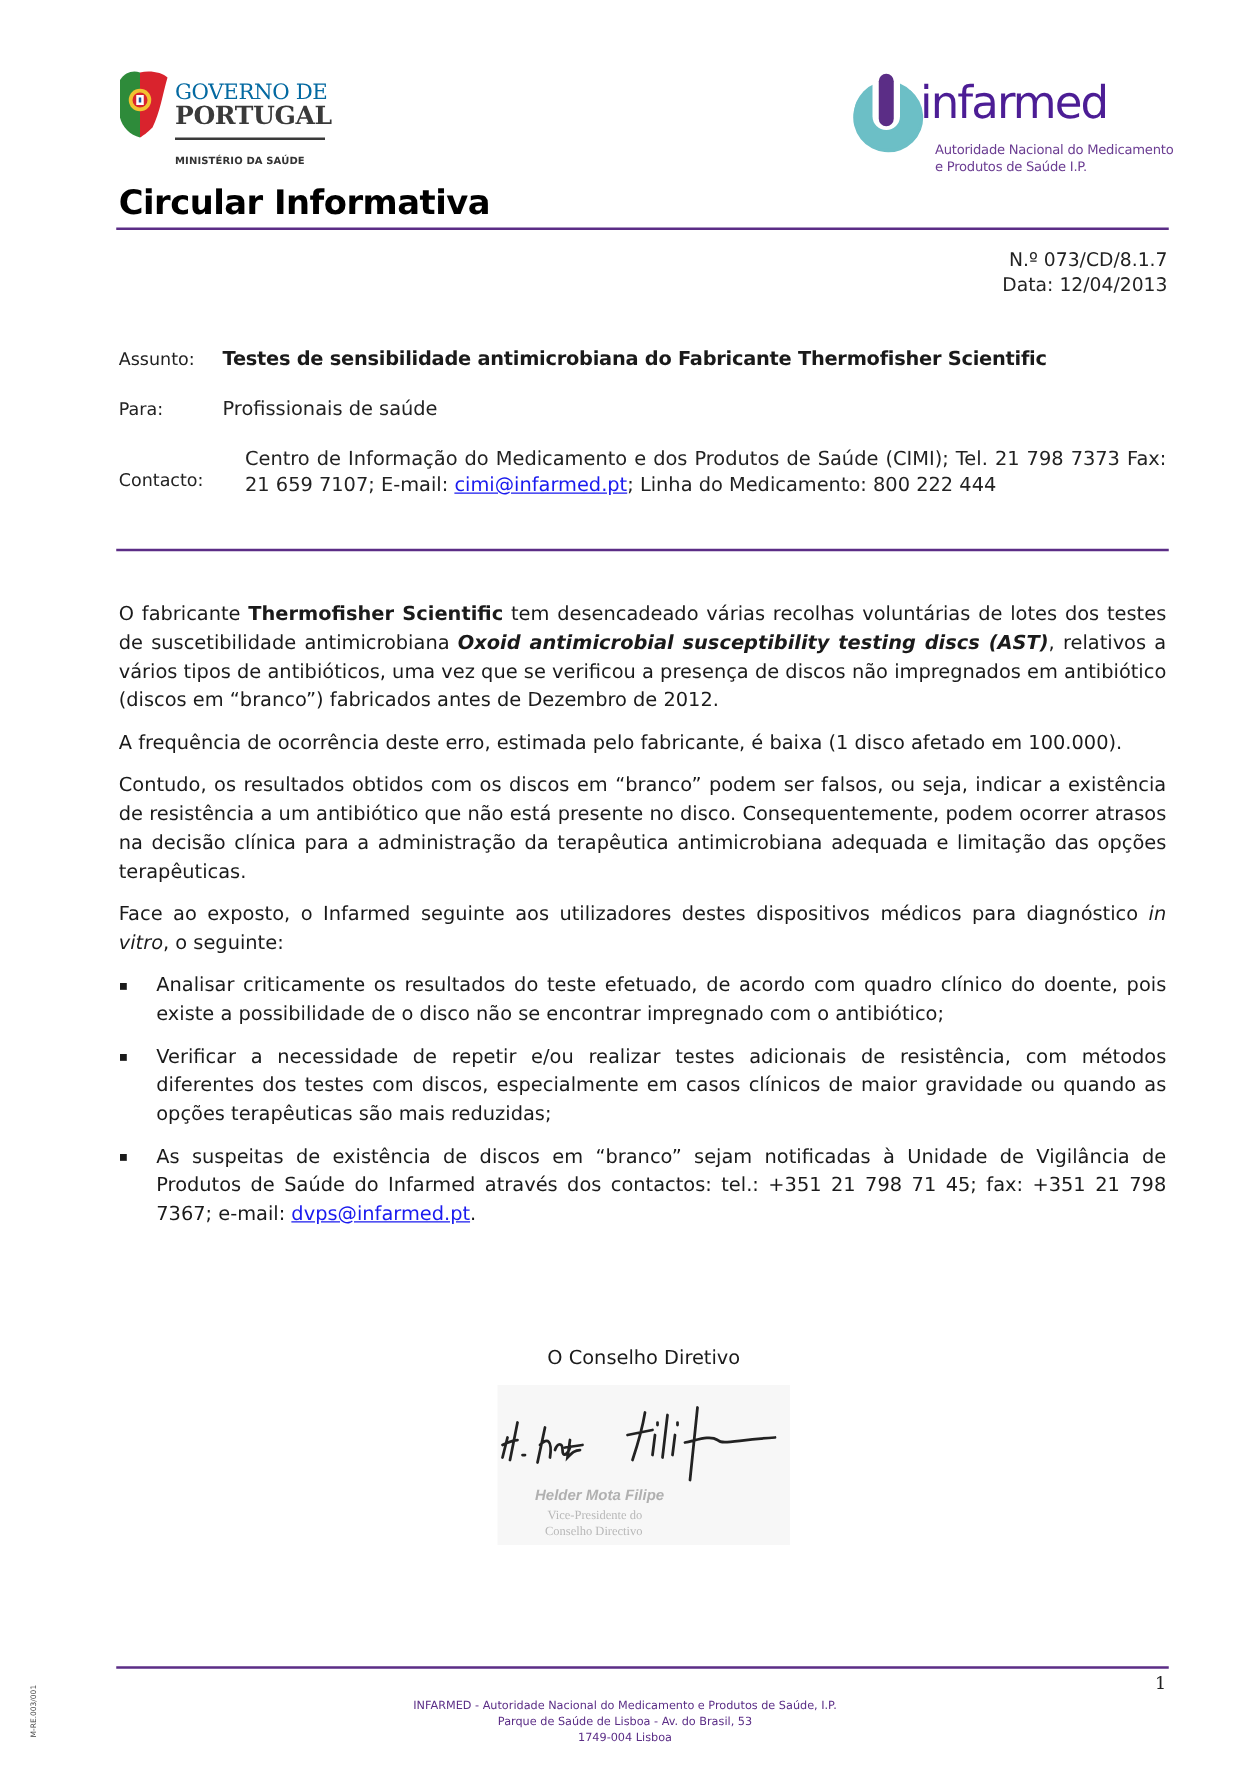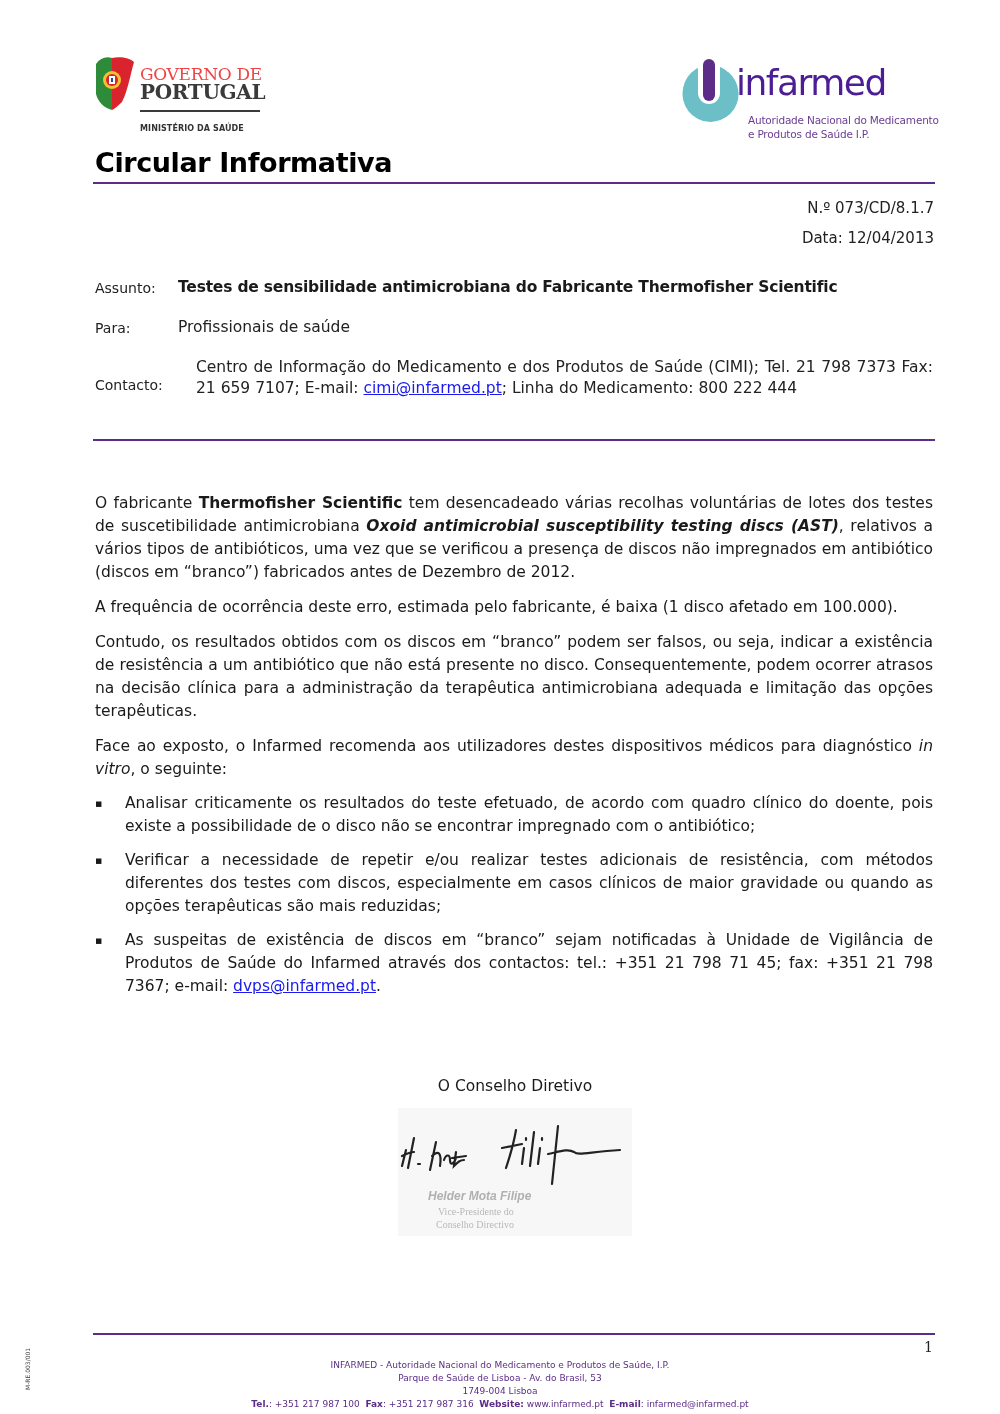--- a/index.html
+++ b/index.html
@@ -5,52 +5,52 @@
   html, body { margin: 0; padding: 0; background: #ffffff; }
   body {
     width: 1000px; height: 1414px; position: relative; overflow: hidden;
     font-family: "DejaVu Sans", sans-serif; color: #1a1a1a;
   }
   .abs { position: absolute; }
 
   
   #gov-logo { left: 92px; top: 56px; width: 170px; height: 80px; }
   #gov-flag { left: 0; top: 0; width: 44px; height: 56px; }
-  #gov-text1 { left: 48px; top: 9px; font-family: "DejaVu Serif", serif; font-size: 17px; color: #ef4444; letter-spacing: -0.3px; line-height: 18px; }
+  #gov-text1 { left: 48px; top: 9px; font-family: "DejaVu Serif", serif; font-size: 17px; color: #0369a1; letter-spacing: -0.3px; line-height: 18px; }
   #gov-text2 { left: 48px; top: 26px; font-family: "DejaVu Serif", serif; font-size: 20px; font-weight: bold; color: #3a3a3a; letter-spacing: -0.3px; line-height: 20px; }
   #gov-rule { left: 48px; top: 54px; width: 120px; height: 2px; background: #3a3a3a; }
   #gov-ministry { left: 48px; top: 68px; font-size: 8px; font-weight: bold; color: #333; letter-spacing: 0.1px; }
 
   
   #inf-logo { left: 676px; top: 56px; width: 270px; height: 90px; }
   #inf-mark { left: 0; top: 0; width: 64px; height: 66px; }
   #inf-word { left: 60px; top: 2px; font-family: "DejaVu Sans", sans-serif; font-size: 36px; color: #4c1d95; letter-spacing: -1.5px; line-height: 50px; }
   #inf-sub1 { left: 72px; top: 58px; font-size: 10.5px; color: #6b3d92; line-height: 13px; letter-spacing: -0.2px; }
   #inf-sub2 { left: 72px; top: 72px; font-size: 10.5px; color: #6b3d92; line-height: 13px; letter-spacing: -0.2px; }
 
   #title { left: 95px; top: 147px; font-size: 27px; font-weight: bold; color: #000000; letter-spacing: -0.4px; }
   .rule { left: 93px; width: 842px; height: 2px; background: #5b2d86; }
   #rule-top { top: 182px; }
   #rule-mid { top: 439px; height: 1.5px; }
   #rule-foot { top: 1333px; }
 
   #ref-num { right: 66px; top: 199px; font-size: 15px; color: #222; }
-  #ref-date { right: 66px; top: 229px; font-size: 15px; color: #222; margin-left: 34px; }
+  #ref-date { right: 66px; top: 219px; font-size: 15px; color: #222; margin-left: 34px; }
 
   .hlabel { left: 95px; font-size: 14px; color: #222; }
   #assunto-label { top: 280px; }
   #assunto-val { left: 178px; top: 278px; font-size: 15.5px; font-weight: bold; color: #1a1a1a; letter-spacing: -0.2px; }
   #para-label { top: 320px; }
   #para-val { left: 178px; top: 318px; font-size: 15.5px; color: #222; }
   #contacto-label { top: 361px; margin-top: 16px; }
   #contacto-val { left: 196px; top: 357px; width: 737px; font-size: 15.5px; line-height: 21px; color: #222; text-align: justify; }
   a { color: #1a1aee; text-decoration: underline; }
 
   #body { left: 95px; top: 480px; width: 838px; font-size: 15.5px; line-height: 23px; color: #1a1a1a; }
-  #body p { margin: 12px 0 11px 0; text-align: justify; }
+  #body p { margin: 0 0 11px 0; text-align: justify; }
   #body ul { list-style: none; margin: 0; padding: 0; }
   #body li { position: relative; padding-left: 30px; margin: 0 0 11px 0; text-align: justify; }
   #body li .bullet { position: absolute; left: 0; top: 0; font-size: 11px; }
 
   #closing { left: 0; width: 1030px; top: 1077px; text-align: center; font-size: 15.5px; color: #1a1a1a; }
   #signature { left: 398px; top: 1108px; width: 234px; height: 128px; background: #fafafa; }
 
   #footer { left: 0; width: 1000px; top: 1339px; text-align: center; font-size: 9px; line-height: 13px; color: #5b2d86; margin-top: 20px; }
   #footer .b { font-weight: bold; }
   #page-num { left: 924px; top: 1339px; font-family: "DejaVu Serif", serif; font-size: 14px; color: #222; }
@@ -103,21 +103,21 @@
 
 <div id="contacto-label" class="abs hlabel">Contacto:</div>
 <div id="contacto-val" class="abs"><span>Centro de Informação do Medicamento e dos Produtos de Saúde (CIMI); Tel. 21 798 7373 Fax: 21 659 7107; E-mail: </span><a href="#">cimi@infarmed.pt</a><span>; Linha do Medicamento: 800 222 444</span></div>
 
 <div id="rule-mid" class="abs rule"></div>
 
 <div id="body" class="abs">
   <p><span>O fabricante </span><b>Thermofisher Scientific</b><span> tem desencadeado várias recolhas voluntárias de lotes dos testes de suscetibilidade antimicrobiana </span><b><i>Oxoid antimicrobial susceptibility testing discs (AST)</i></b><span>, relativos a vários tipos de antibióticos, uma vez que se verificou a presença de discos não impregnados em antibiótico (discos em “branco”) fabricados antes de Dezembro de 2012.</span></p>
   <p>A frequência de ocorrência deste erro, estimada pelo fabricante, é baixa (1 disco afetado em 100.000).</p>
   <p>Contudo, os resultados obtidos com os discos em “branco” podem ser falsos, ou seja, indicar a existência de resistência a um antibiótico que não está presente no disco. Consequentemente, podem ocorrer atrasos na decisão clínica para a administração da terapêutica antimicrobiana adequada e limitação das opções terapêuticas.</p>
-  <p><span>Face ao exposto, o Infarmed recomenda aos utilizadores destes dispositivos médicos para diagnóstico </span><i>in vitro</i><span>, o seguinte:</span></p>
+  <p><span>Face ao exposto, o Infarmed seguinte aos utilizadores destes dispositivos médicos para diagnóstico </span><i>in vitro</i><span>, o seguinte:</span></p>
   <ul>
     <li><span class="bullet">▪</span><span>Analisar criticamente os resultados do teste efetuado, de acordo com quadro clínico do doente, pois existe a possibilidade de o disco não se encontrar impregnado com o antibiótico;</span></li>
     <li><span class="bullet">▪</span><span>Verificar a necessidade de repetir e/ou realizar testes adicionais de resistência, com métodos diferentes dos testes com discos, especialmente em casos clínicos de maior gravidade ou quando as opções terapêuticas são mais reduzidas;</span></li>
     <li><span class="bullet">▪</span><span>As suspeitas de existência de discos em “branco” sejam notificadas à Unidade de Vigilância de Produtos de Saúde do Infarmed através dos contactos: tel.: +351 21 798 71 45; fax: +351 21 798 7367; e-mail: </span><a href="#">dvps@infarmed.pt</a><span>.</span></li>
   </ul>
 </div>
 
 <div id="closing" class="abs">O Conselho Diretivo</div>
 
 <svg id="signature" class="abs" viewBox="0 0 234 128">
@@ -132,22 +132,16 @@
   <text x="40" y="107" font-family="Liberation Serif, serif" font-size="10" fill="#b8b8b8">Vice-Presidente do</text>
   <text x="38" y="120" font-family="Liberation Serif, serif" font-size="10" fill="#b8b8b8">Conselho Directivo</text>
 </svg>
 
 <div id="rule-foot" class="abs rule"></div>
 
 <div id="footer" class="abs">
   <div>INFARMED - Autoridade Nacional do Medicamento e Produtos de Saúde, I.P.</div>
   <div>Parque de Saúde de Lisboa - Av. do Brasil, 53</div>
   <div>1749-004 Lisboa</div>
-  <div>
-    <span class="b">Tel.</span><span>: +351 217 987 100</span>&nbsp;
-    <span class="b">Fax</span><span>: +351 217 987 316</span>&nbsp;
-    <span class="b">Website:</span><span> www.infarmed.pt</span>&nbsp;
-    <span class="b">E-mail</span><span>: infarmed@infarmed.pt</span>
-  </div>
 </div>
 
 <div id="page-num" class="abs">1</div>
 <div id="form-code" class="abs">M-RE.003/001</div>
 
 </body></html>

